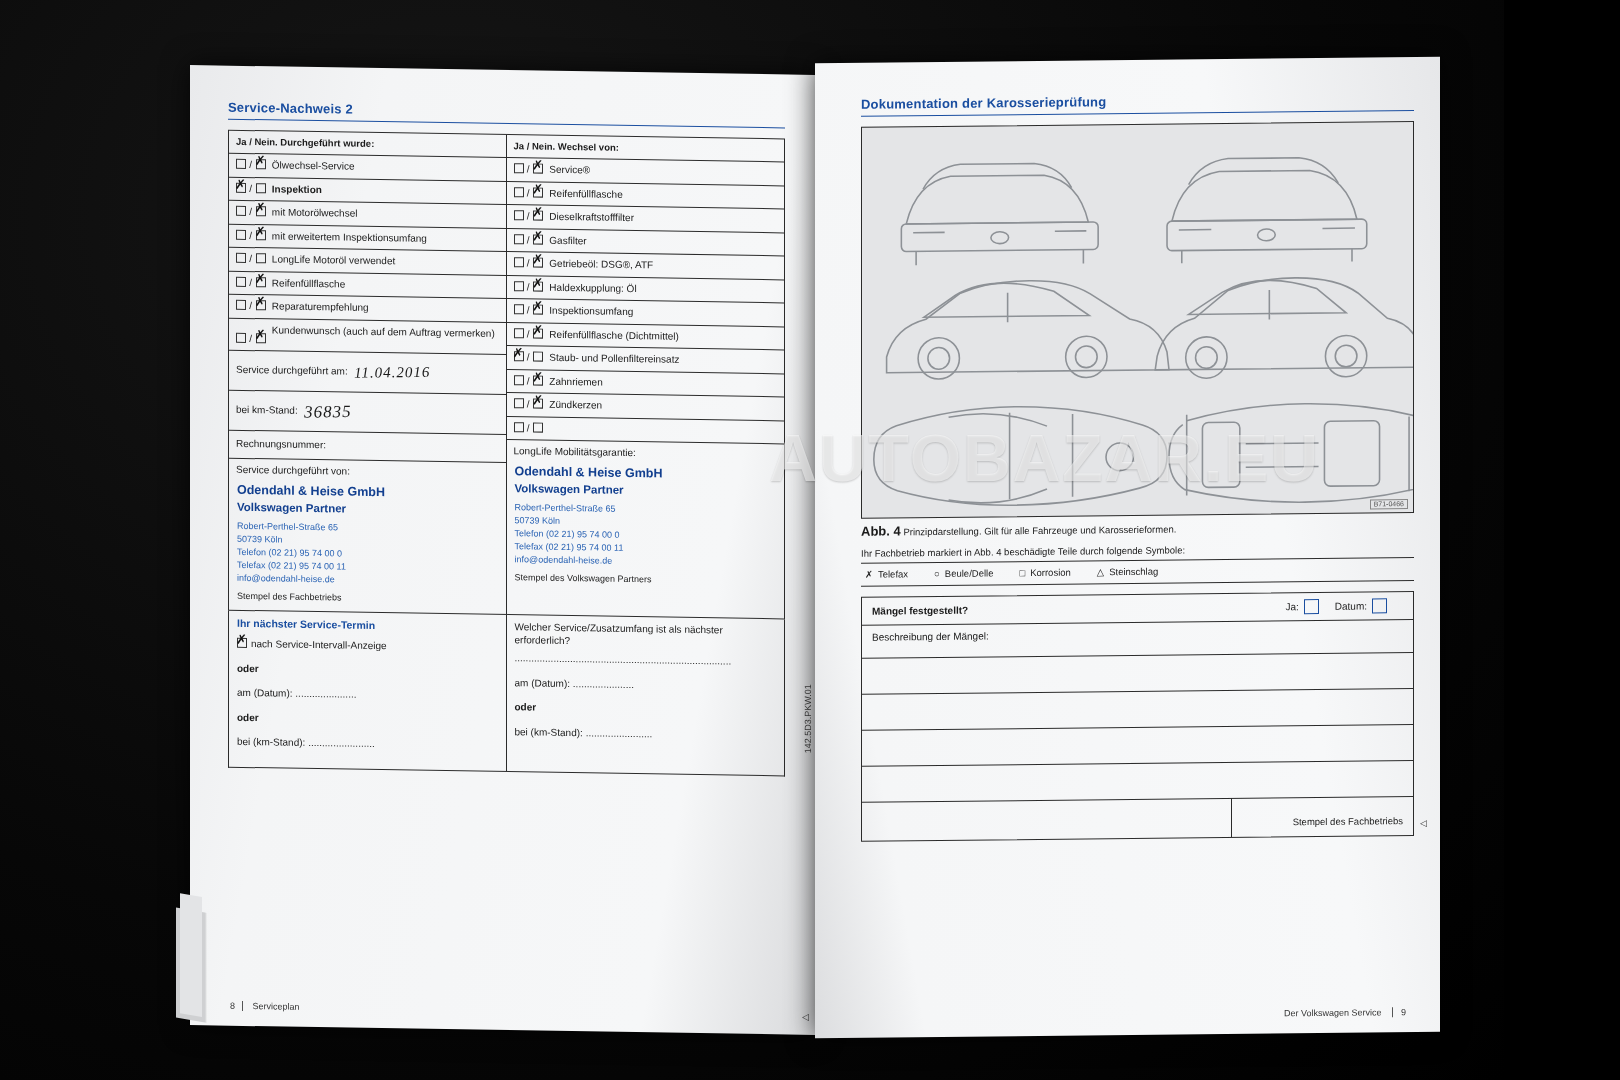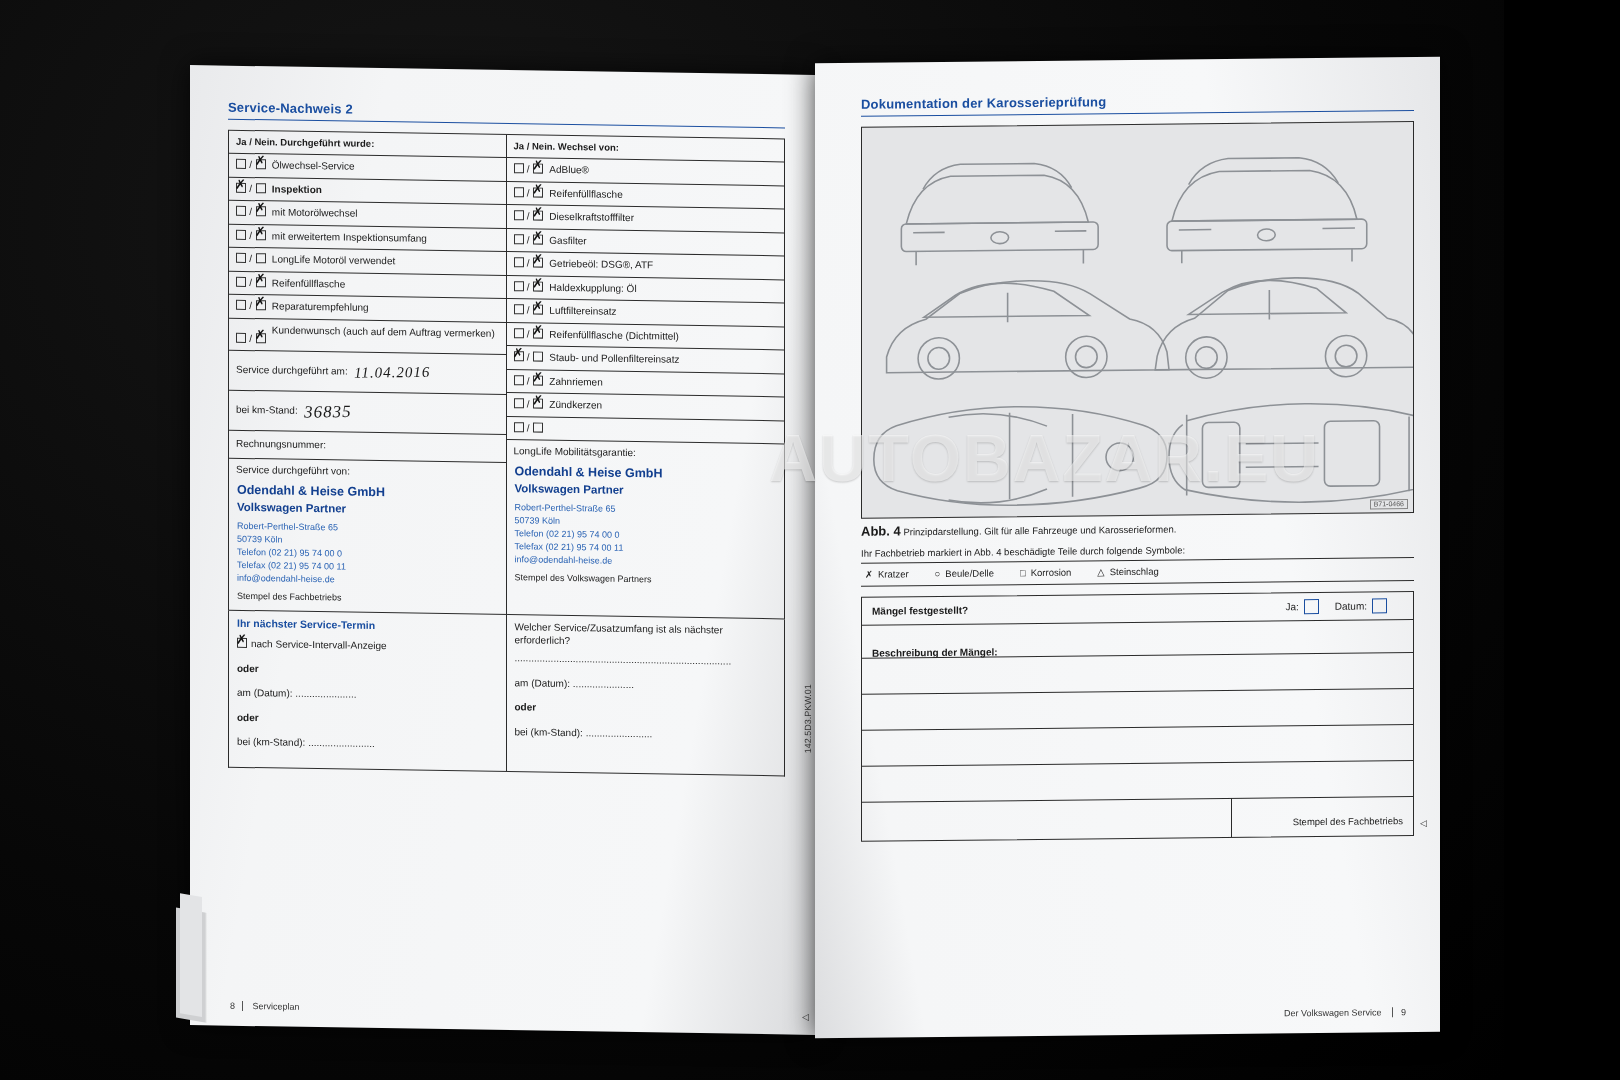--- a/index.html
+++ b/index.html
@@ -76,21 +76,21 @@
       display:flex;gap:26px;font-size:9.5px;align-items:center;}
   .sym{display:flex;align-items:center;gap:5px;}
   .note{font-size:9.5px;margin:6px 0 4px;}
   .defbox{border:1px solid #2b2b2b;margin-top:10px;}
   .defrow{display:flex;align-items:center;border-bottom:1px solid #2b2b2b;padding:6px 10px;
       font-size:10px;box-sizing:border-box;}
   .defrow .q{font-weight:bold;flex:1;}
   .chk{display:inline-block;width:13px;height:13px;border:1.4px solid #1a4ea0;margin:0 16px 0 5px;}
   .deflines{position:relative;height:215px;}
   .deflines .ln{position:absolute;left:0;right:0;border-bottom:1px solid #2b2b2b;}
-  .deflbl{position:absolute;left:10px;top:22px;font-size:10px;font-weight:bold;}
+  .deflbl{position:absolute;left:10px;top:6px;font-size:10px;}
   .vline{position:absolute;top:0;bottom:0;width:1px;background:#2b2b2b;}
   .stampcell{position:absolute;right:10px;bottom:8px;font-size:9.5px;}
 
   .spine-txt{position:absolute;left:-12px;top:690px;font-size:9px;color:#333;
       transform:rotate(-90deg);transform-origin:left top;white-space:nowrap;}
   .tri{position:absolute;font-size:9px;color:#333;}
 
   
   .wm{position:absolute;left:300px;top:420px;width:1020px;text-align:right;
       font-family:"Liberation Sans",sans-serif;font-weight:bold;font-size:66px;
@@ -189,21 +189,21 @@
               </div>
               <div class="foot">Stempel des Fachbetriebs</div>
             </div>
           </div>
 
           <div class="col colB">
             <div class="cell head">Ja / Nein. Wechsel von:</div>
 
             <div class="cell">
               <span class="boxes"><span class="sq"></span> / <span class="mark"></span></span>
-              <span>AdBlue®</span>
+              <span>Service®</span>
             </div>
             <div class="cell">
               <span class="boxes"><span class="sq"></span> / <span class="mark"></span></span>
               <span>Reifenfüllflasche</span>
             </div>
             <div class="cell">
               <span class="boxes"><span class="sq"></span> / <span class="mark"></span></span>
               <span>Dieselkraftstofffilter</span>
             </div>
             <div class="cell">
@@ -213,21 +213,21 @@
             <div class="cell">
               <span class="boxes"><span class="sq"></span> / <span class="mark"></span></span>
               <span>Getriebeöl: DSG®, ATF</span>
             </div>
             <div class="cell">
               <span class="boxes"><span class="sq"></span> / <span class="mark"></span></span>
               <span>Haldexkupplung: Öl</span>
             </div>
             <div class="cell">
               <span class="boxes"><span class="sq"></span> / <span class="mark"></span></span>
-              <span>Luftfiltereinsatz</span>
+              <span>Inspektionsumfang</span>
             </div>
             <div class="cell">
               <span class="boxes"><span class="sq"></span> / <span class="mark"></span></span>
               <span>Reifenfüllflasche (Dichtmittel)</span>
             </div>
             <div class="cell">
               <span class="boxes"><span class="mark"></span> / <span class="sq"></span></span>
               <span>Staub- und Pollenfiltereinsatz</span>
             </div>
             <div class="cell">
@@ -348,21 +348,21 @@
         <div class="figcap">
           <b>Abb. 4</b>
           <span>Prinzipdarstellung. Gilt für alle Fahrzeuge und Karosserieformen.</span>
         </div>
 
         <div class="note">Ihr Fachbetrieb markiert in Abb. 4 beschädigte Teile durch folgende Symbole:</div>
 
         <div class="symline">
           <span class="sym">
             <span>✗</span>
-            <span>Kratzer</span>
+            <span>Telefax</span>
           </span>
           <span class="sym">
             <span>○</span>
             <span>Beule/Delle</span>
           </span>
           <span class="sym">
             <span>□</span>
             <span>Korrosion</span>
           </span>
           <span class="sym">

